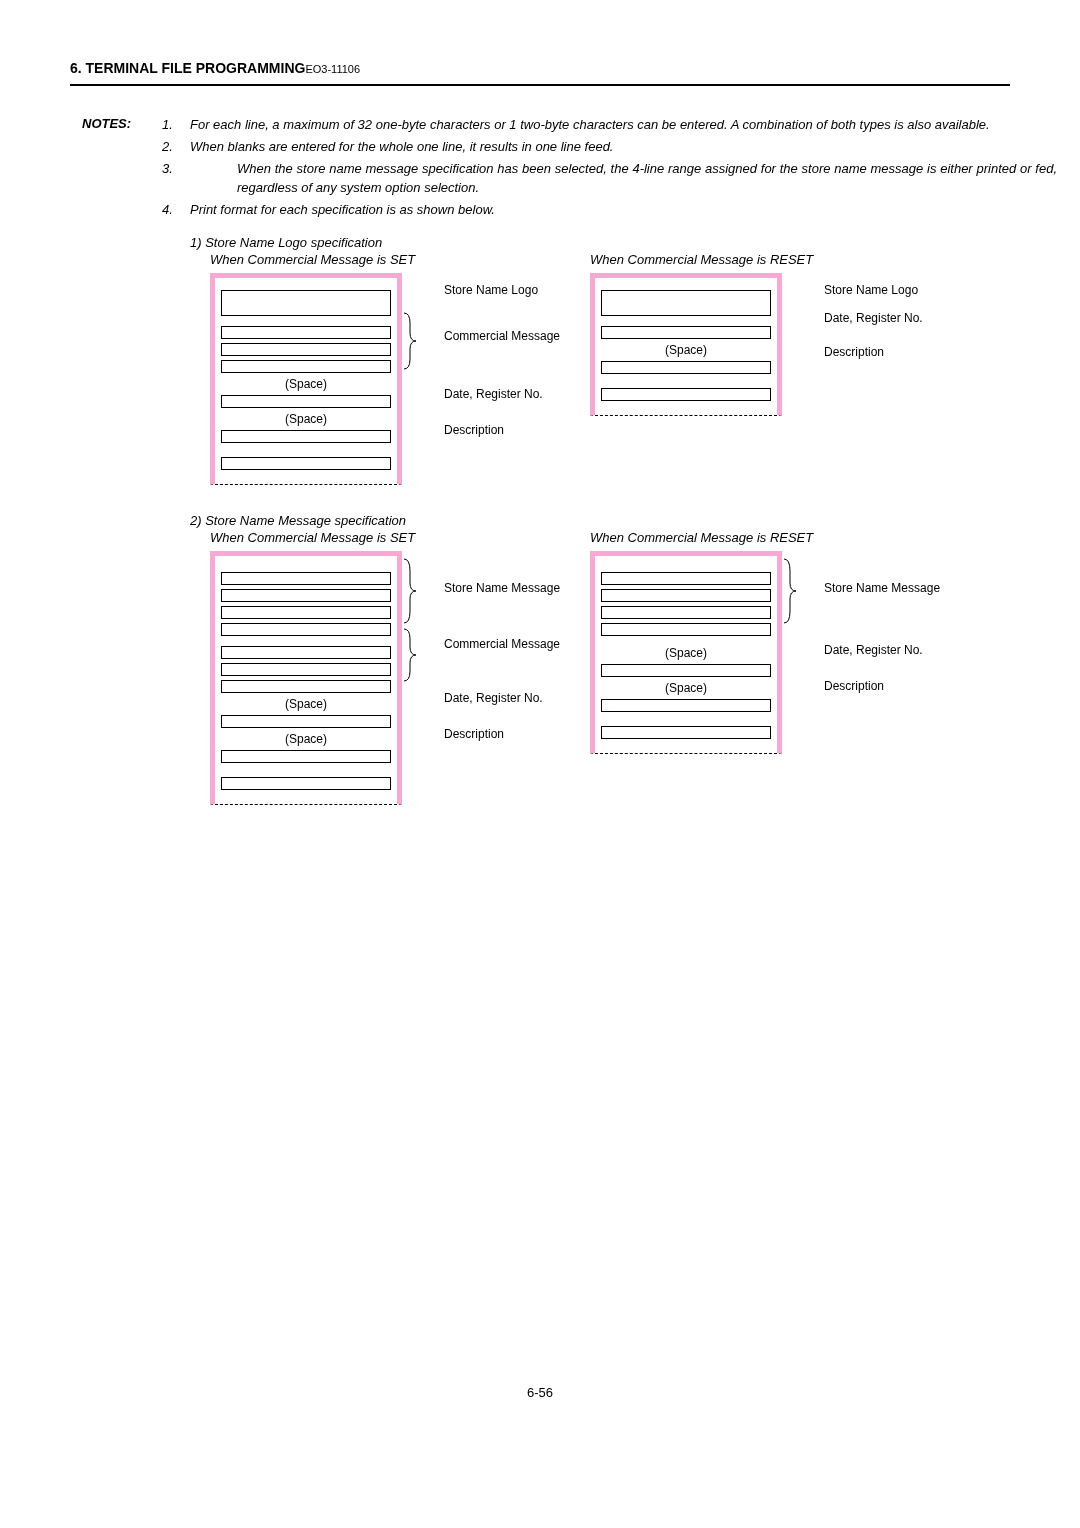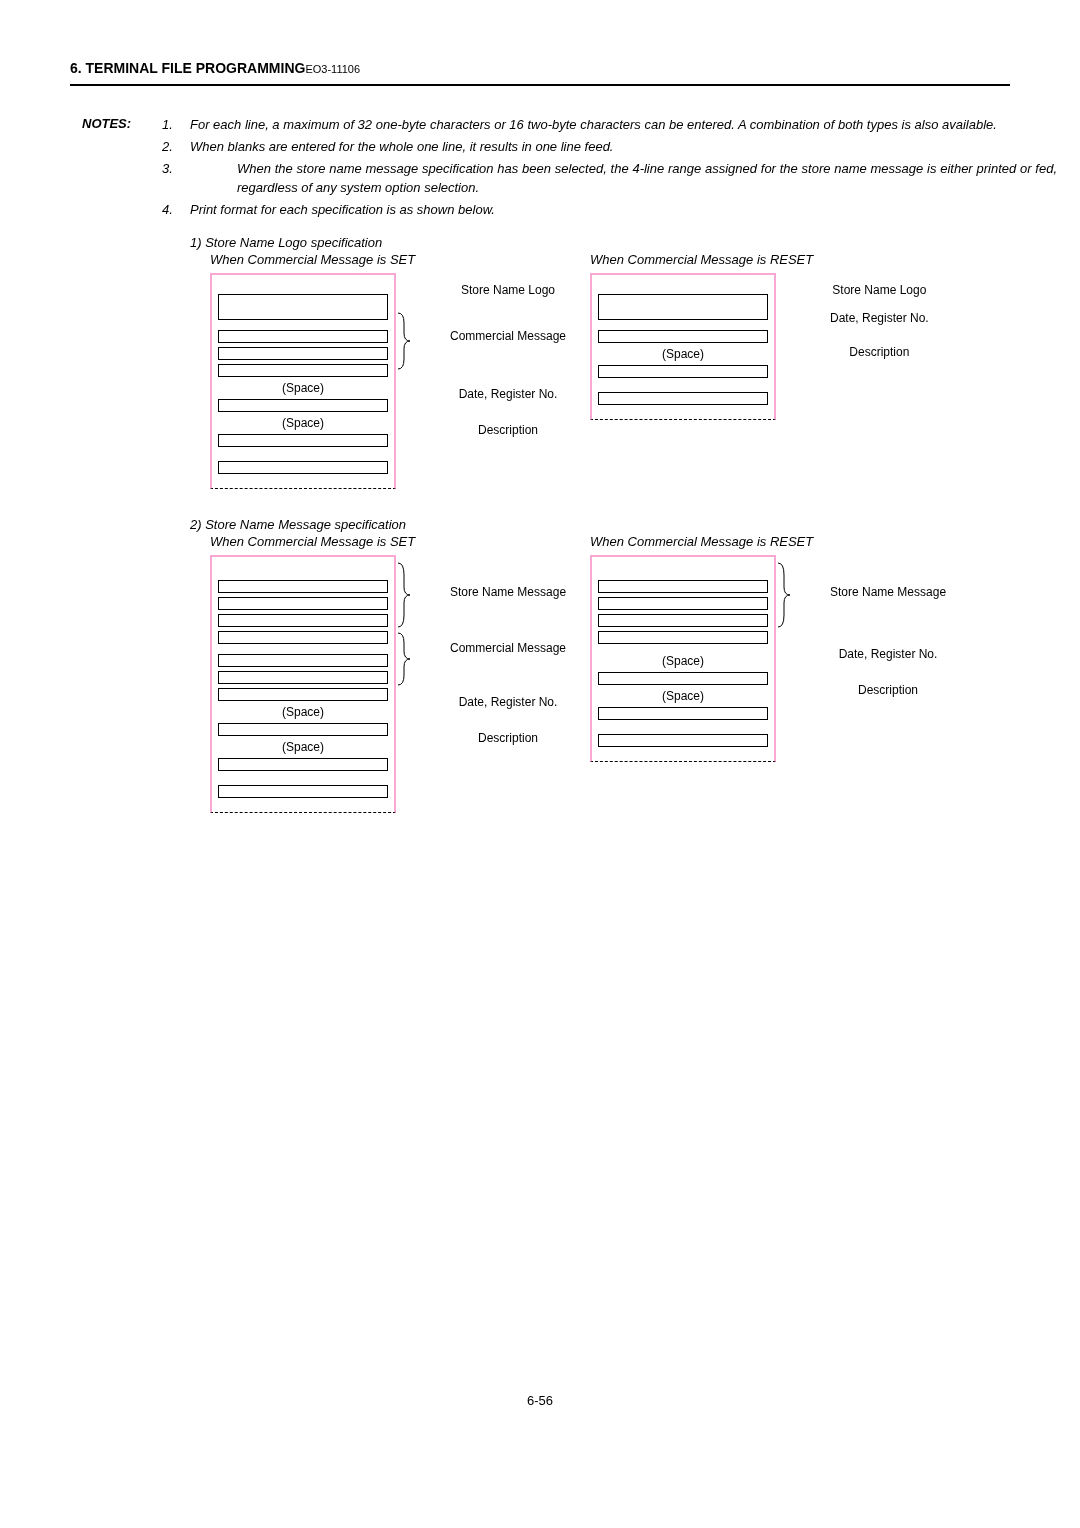--- a/index.html
+++ b/index.html
@@ -76,47 +76,46 @@
     width: 380px;
   }
   .spec-subtitle {
     font-style: italic;
     margin-bottom: 6px;
   }
   .diagram-wrap {
     display: flex;
   }
   .receipt-box {
-    border: 2px solid #f9a8d4;
+    border: 5px solid #f9a8d4;
     width: 170px;
-    padding: 19px 6px 0 6px;
+    padding: 12px 6px 0 6px;
     position: relative;
   }
   .receipt-box.dashed-bottom {
     border-bottom: 1px dashed #000;
   }
   .line-box {
     border: 1px solid #000;
     height: 11px;
     margin-bottom: 4px;
   }
   .line-box.big {
     height: 24px;
   }
   .space-label {
     text-align: center;
     font-size: 12px;
     margin: 0 0 4px 0;
   }
   .labels-col {
-    margin-left: 36px;
+    margin-left: 24px;
     font-size: 12px;
     display: flex;
     flex-direction: column;
-    align-items: center;
   }
   .page-num {
     text-align: center;
     margin-top: 580px;
     font-size: 13px;
   }
 </style>
 </head>
 <body>
 
@@ -126,21 +125,21 @@
     <span class="header-code">EO3-11106</span>
   </div>
 </div>
 <hr class="hr">
 
 <div class="notes-block">
   <div class="notes-label">NOTES:</div>
   <ul class="notes-list">
     <li>
         <span class="num">1.</span>
-        <span style="text-align: justify; width: 820px;">For each line, a maximum of 32 one-byte characters or 16 two-byte characters can be entered. A combination of both types is also available.</span>
+        <span style="text-align: justify; width: 820px;">For each line, a maximum of 32 one-byte characters or 1 two-byte characters can be entered. A combination of both types is also available.</span>
       </li>
     <li>
         <span class="num">2.</span>
         <span>When blanks are entered for the whole one line, it results in one line feed.</span>
       </li>
     <li>
         <span class="num">3.</span>
         <span style="text-align: justify; width: 820px; margin-left: 47px;">When the store name message specification has been selected, the 4-line range assigned for the store name message is either printed or fed, regardless of any system option selection.</span>
       </li>
     <li>

